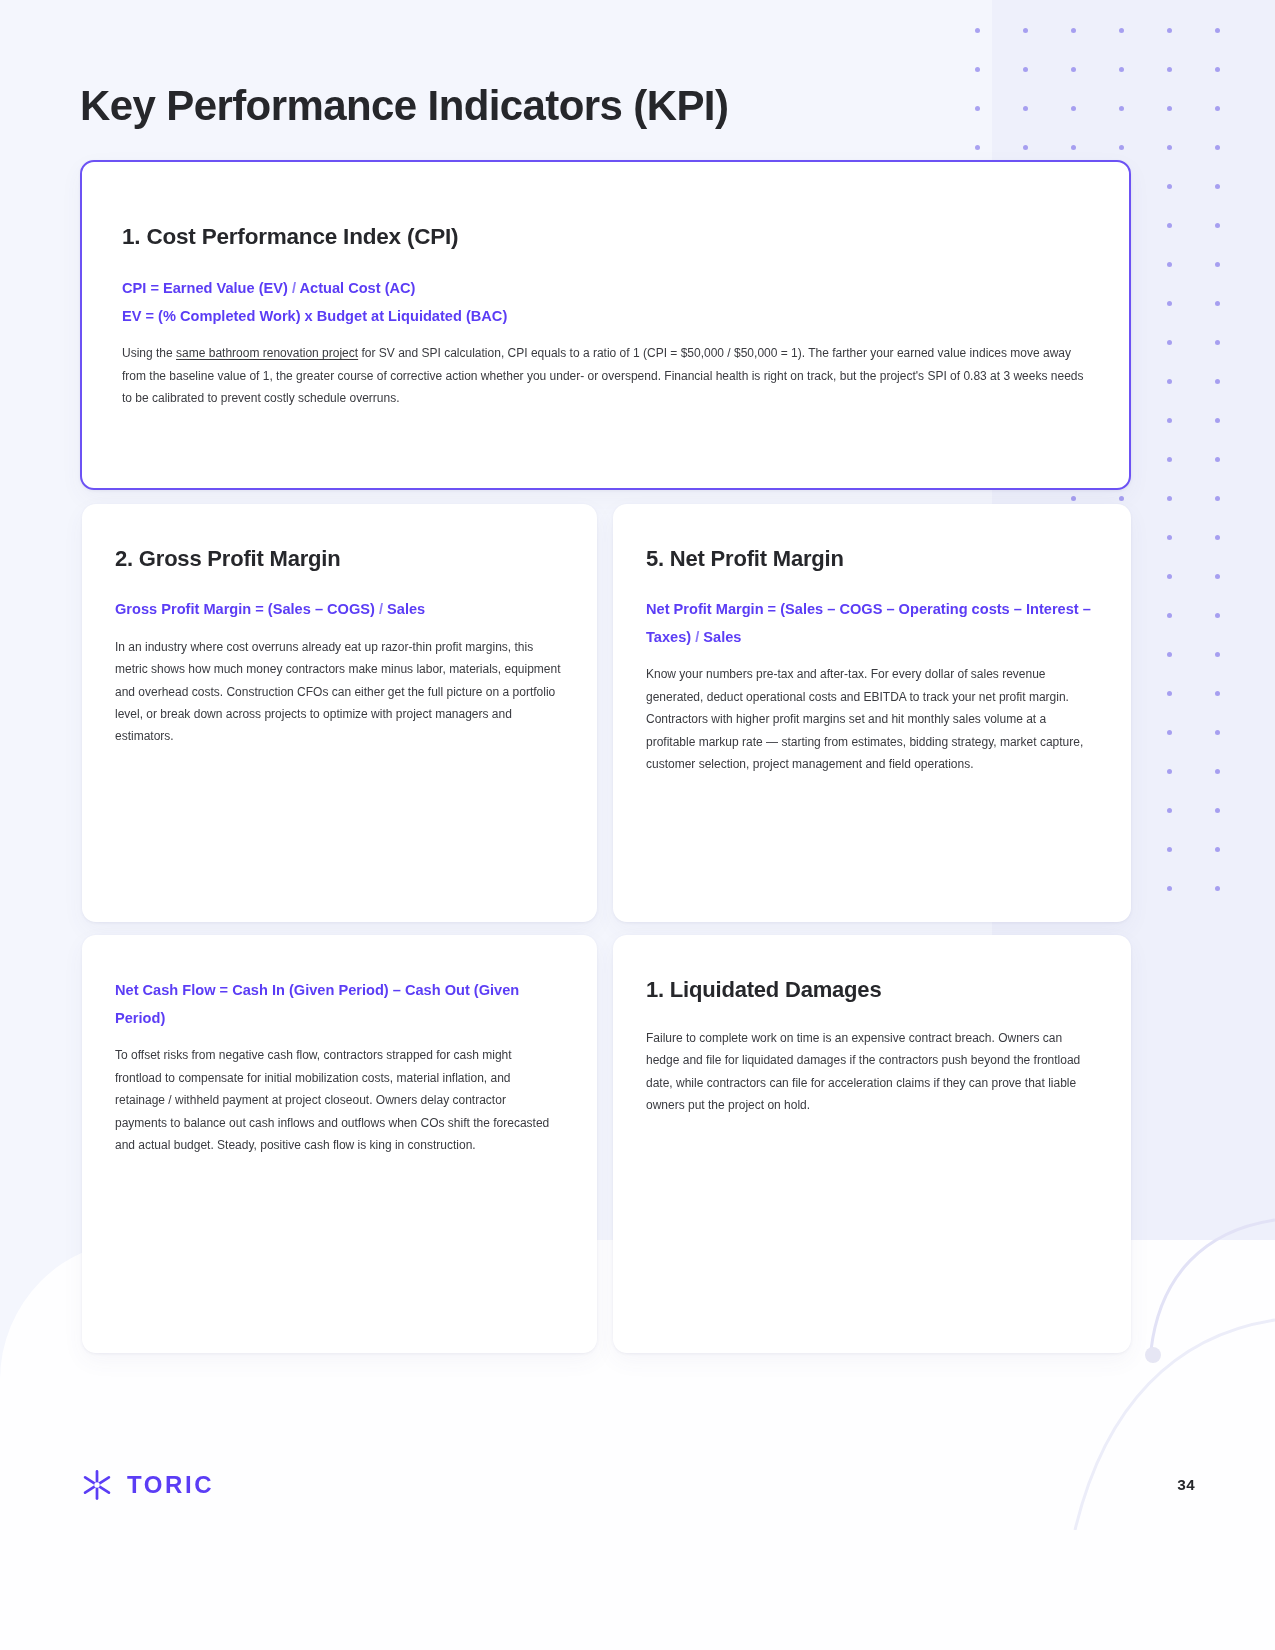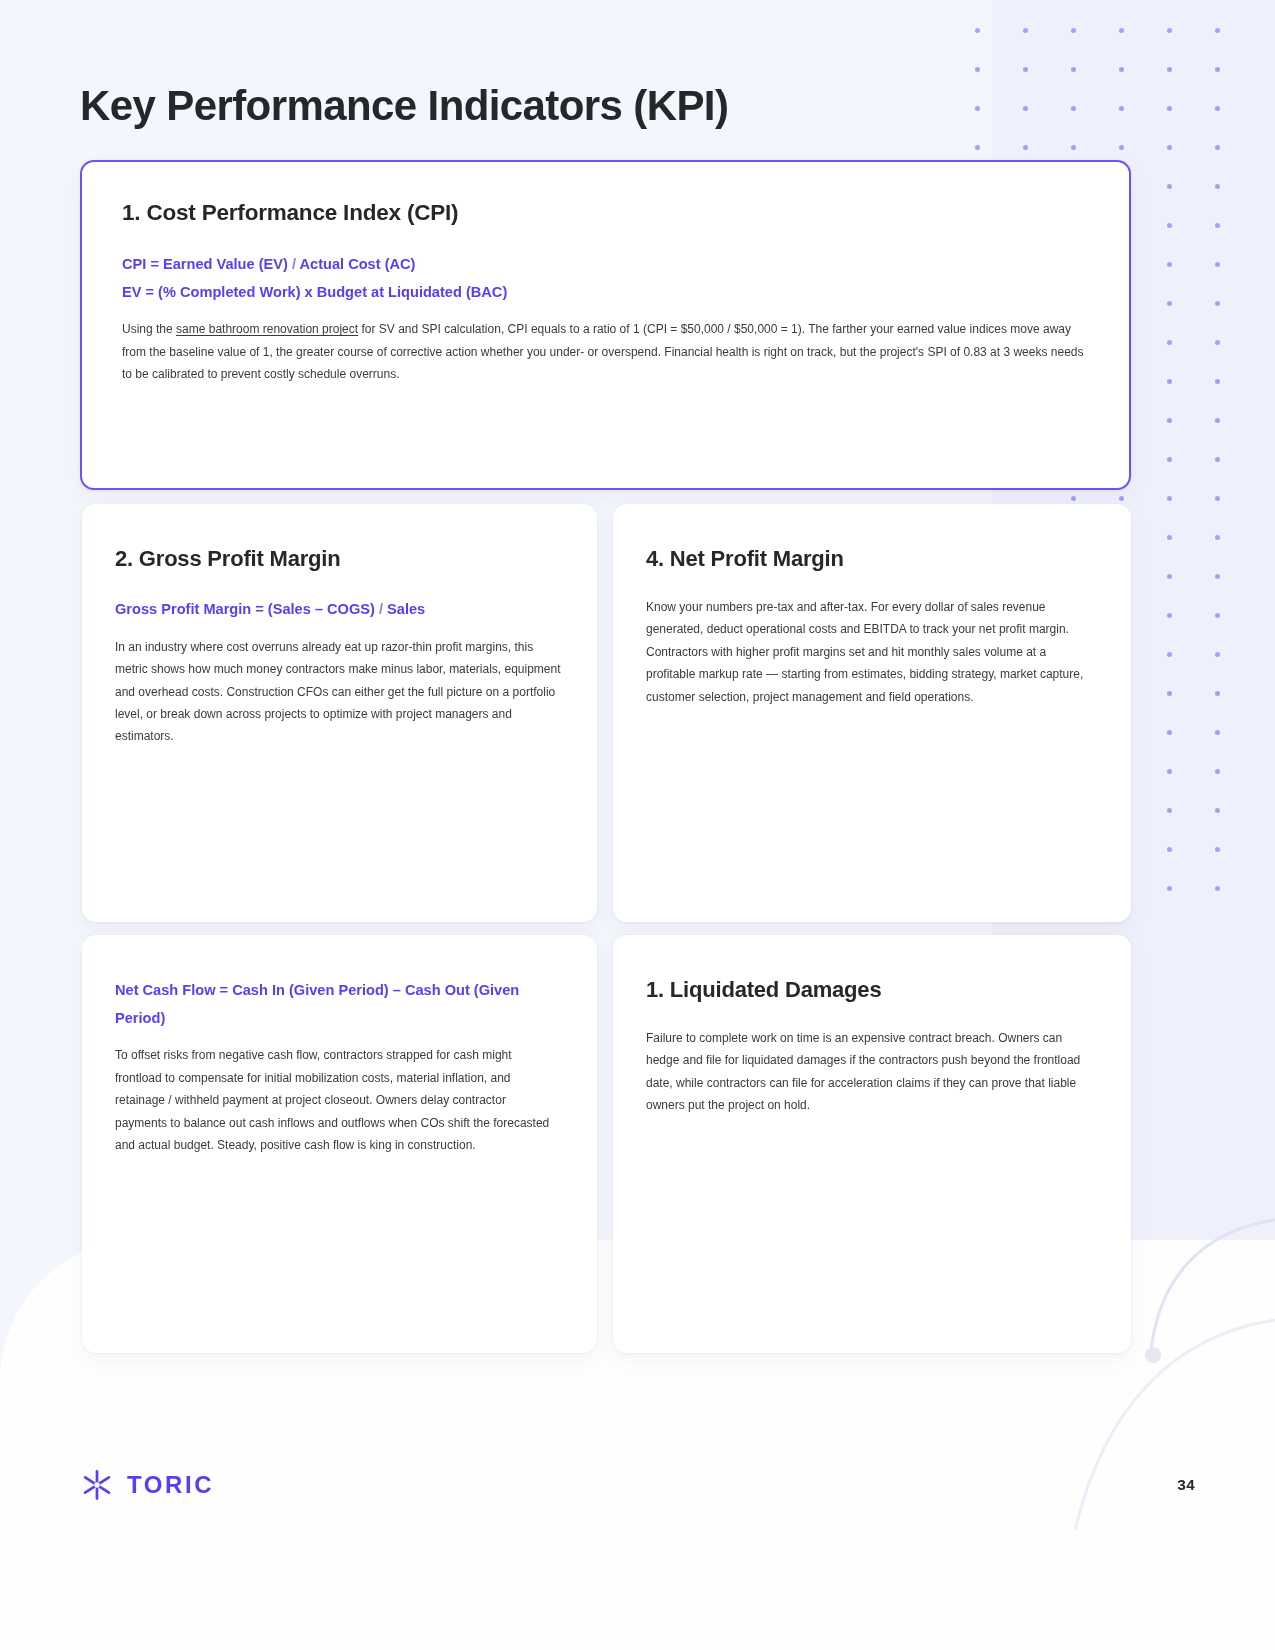--- a/index.html
+++ b/index.html
@@ -65,21 +65,21 @@
   .card.c4 { left:82px;  top:935px; width:515px; height:418px; }
   .card.c5 { left:613px; top:935px; width:518px; height:418px; }
 
   .card-inner { padding:42px 36px 30px 33px; }
   .card.featured .card-inner { padding:38px 36px 30px 40px; }
 
   .card-title {
     font-size:22px; font-weight:bold; color:#26272b;
     letter-spacing:-.2px; margin-bottom:24px;
   }
-  .card.featured .card-title { font-size:22.5px; margin-bottom:25px; }
+  .card.featured .card-title { font-size:22.5px; margin-bottom:25px;margin-top:24px; }
 
   .formula {
     color:#5b3df5; font-weight:bold; font-size:14.6px;
     line-height:1.9; margin-bottom:12px;
   }
   .formula .slash { color:#8e7bf7; font-weight:bold; }
   .body-text {
     color:#3a3b40; font-size:12px; line-height:1.87;
   }
   .body-text u { text-decoration:underline; text-underline-offset:2px; }
@@ -208,21 +208,24 @@
       <div class="card-title">2. Gross Profit Margin</div>
       <div class="formula">
         <div>Gross Profit Margin = (Sales – COGS) <span class="slash">/</span> Sales</div>
       </div>
       <div class="body-text">In an industry where cost overruns already eat up razor-thin profit margins, this metric shows how much money contractors make minus labor, materials, equipment and overhead costs. Construction CFOs can either get the full picture on a portfolio level, or break down across projects to optimize with project managers and estimators.</div>
     </div>
   </div>
 
   <div class="card c3">
     <div class="card-inner">
-      <div class="card-title">4. Net Profit Margin</div>
+      <div class="card-title">5. Net Profit Margin</div>
+      <div class="formula">
+        <div>Net Profit Margin = (Sales – COGS – Operating costs – Interest – Taxes) <span class="slash">/</span> Sales</div>
+      </div>
       <div class="body-text">Know your numbers pre-tax and after-tax. For every dollar of sales revenue generated, deduct operational costs and EBITDA to track your net profit margin. Contractors with higher profit margins set and hit monthly sales volume at a profitable markup rate — starting from estimates, bidding strategy, market capture, customer selection, project management and field operations.</div>
     </div>
   </div>
 
   <div class="card c4">
     <div class="card-inner">
       <div class="formula">
         <div>Net Cash Flow = Cash In (Given Period) – Cash Out (Given Period)</div>
       </div>
       <div class="body-text">To offset risks from negative cash flow, contractors strapped for cash might frontload to compensate for initial mobilization costs, material inflation, and retainage / withheld payment at project closeout. Owners delay contractor payments to balance out cash inflows and outflows when COs shift the forecasted and actual budget. Steady, positive cash flow is king in construction.</div>

